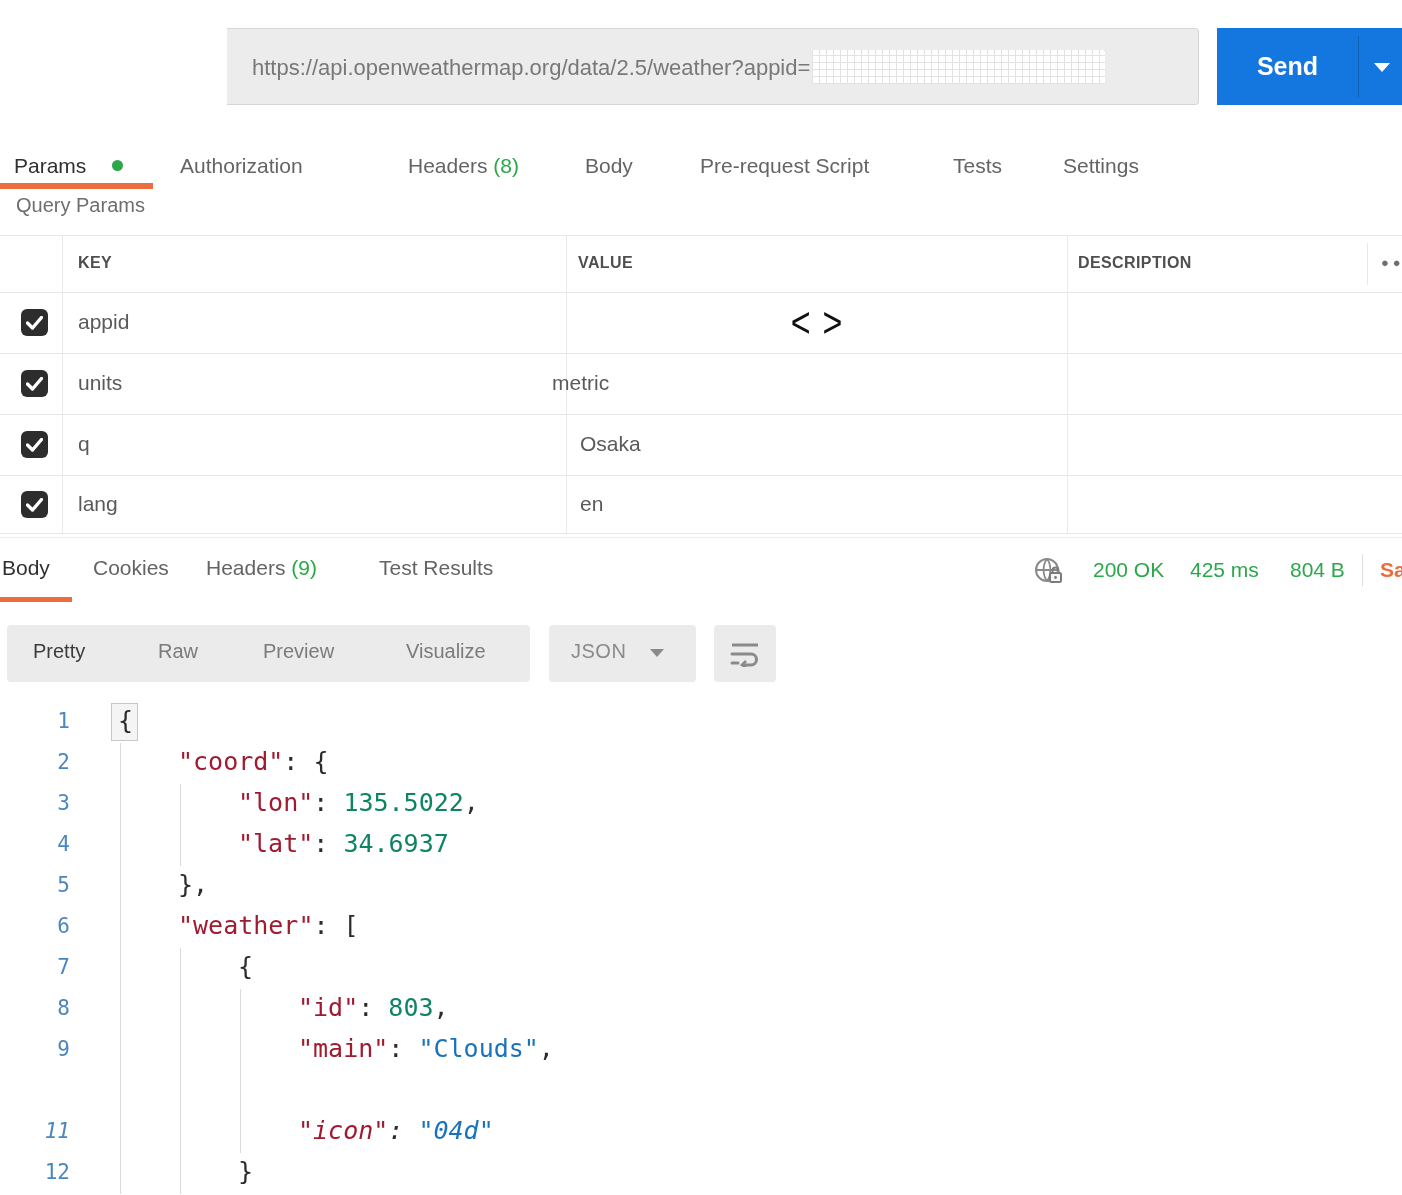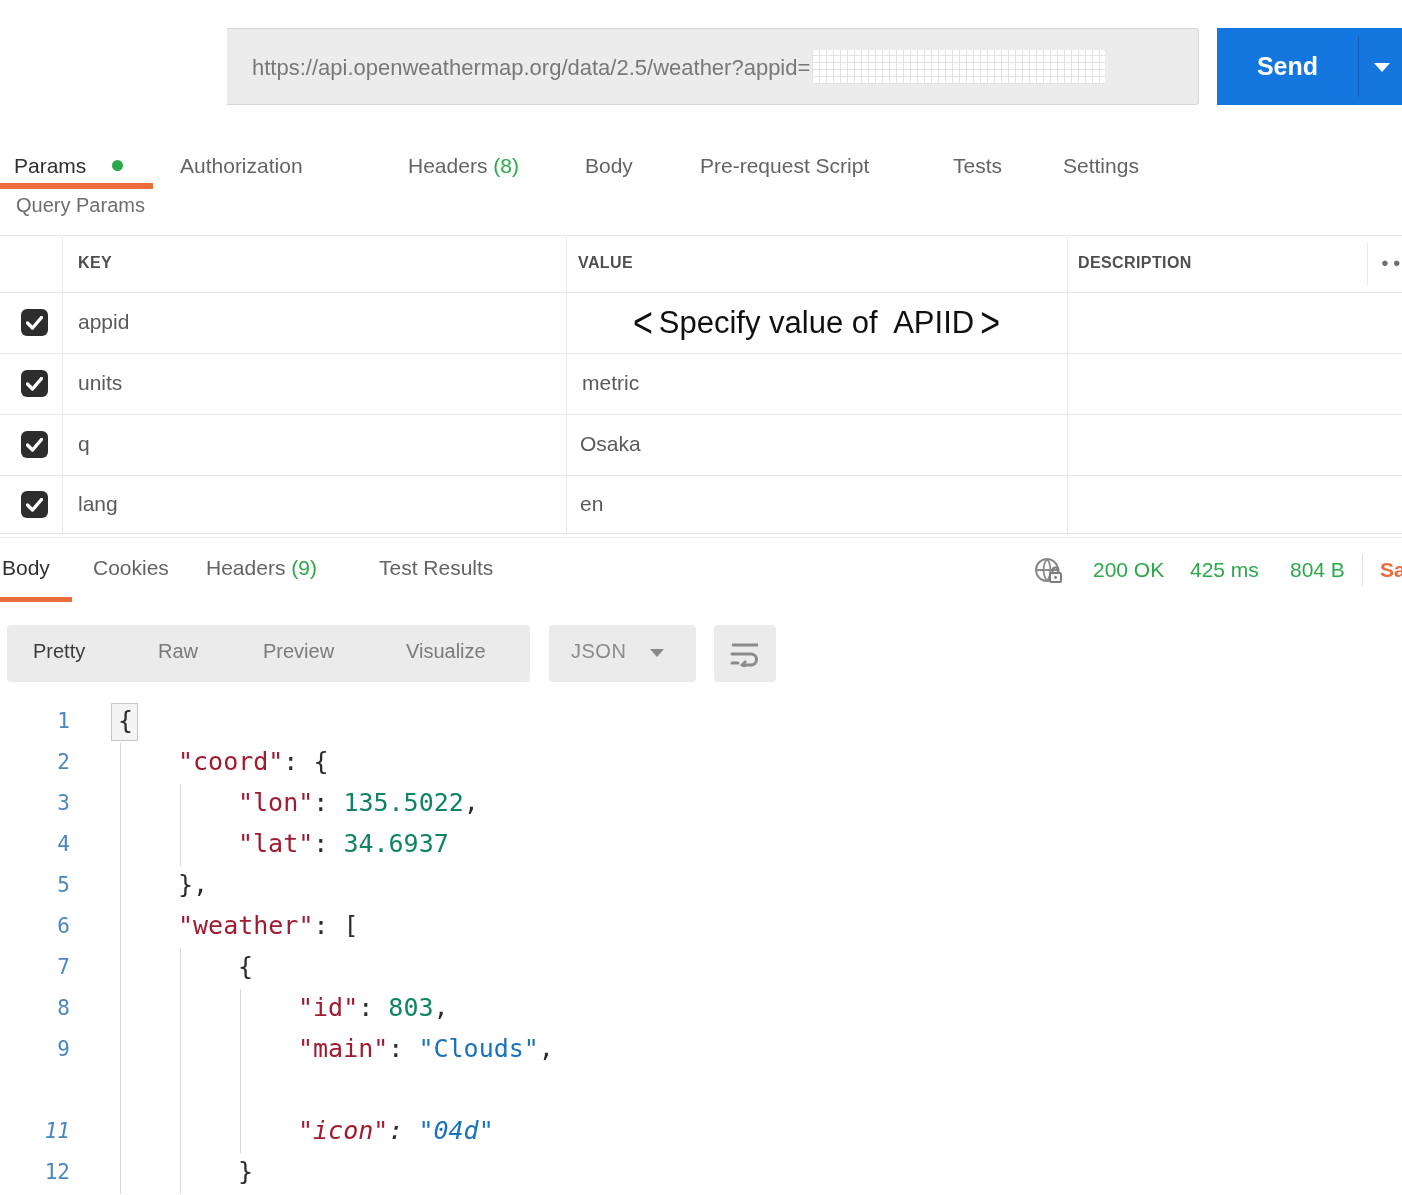--- a/index.html
+++ b/index.html
@@ -135,32 +135,32 @@
 
   <div class="abs" style="left:21px; top:309px">
     <div class="checkbox">
       <svg width="17" height="14" viewBox="0 0 17 14">
           <polyline points="1.5,7 6.5,12 15.5,1.5" fill="none" stroke="#ffffff" stroke-width="3.4" stroke-linecap="round" stroke-linejoin="round"></polyline>
         </svg>
     </div>
   </div>
   <div class="abs row-text" style="left:78px; top:310px">appid</div>
   <div class="abs annotation" style="left:566px; top:292px; width:501px; height:61px">
-    <span class="bracket">&lt;</span><span style="white-space:pre">Specify value of  APIID</span><span class="bracket">&gt;</span>
+    <span class="bracket">&lt;</span><span class="bracket">&gt;</span>
   </div>
 
   <div class="abs" style="left:21px; top:370px">
     <div class="checkbox">
       <svg width="17" height="14" viewBox="0 0 17 14">
           <polyline points="1.5,7 6.5,12 15.5,1.5" fill="none" stroke="#ffffff" stroke-width="3.4" stroke-linecap="round" stroke-linejoin="round"></polyline>
         </svg>
     </div>
   </div>
   <div class="abs row-text" style="left:78px; top:371px">units</div>
-  <div class="abs row-text" style="left:582px; top:371px">metric</div>
+  <div class="abs row-text" style="left:552px; top:371px">metric</div>
 
   <div class="abs" style="left:21px; top:431px">
     <div class="checkbox">
       <svg width="17" height="14" viewBox="0 0 17 14">
           <polyline points="1.5,7 6.5,12 15.5,1.5" fill="none" stroke="#ffffff" stroke-width="3.4" stroke-linecap="round" stroke-linejoin="round"></polyline>
         </svg>
     </div>
   </div>
   <div class="abs row-text" style="left:78px; top:432px">q</div>
   <div class="abs row-text" style="left:580px; top:432px">Osaka</div>

